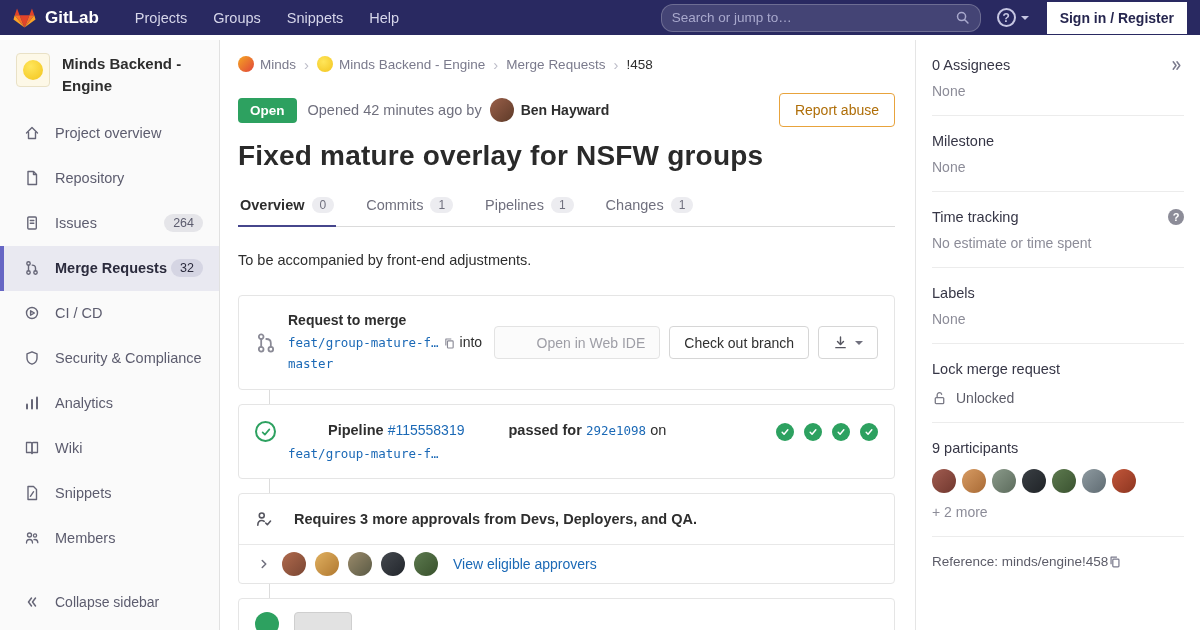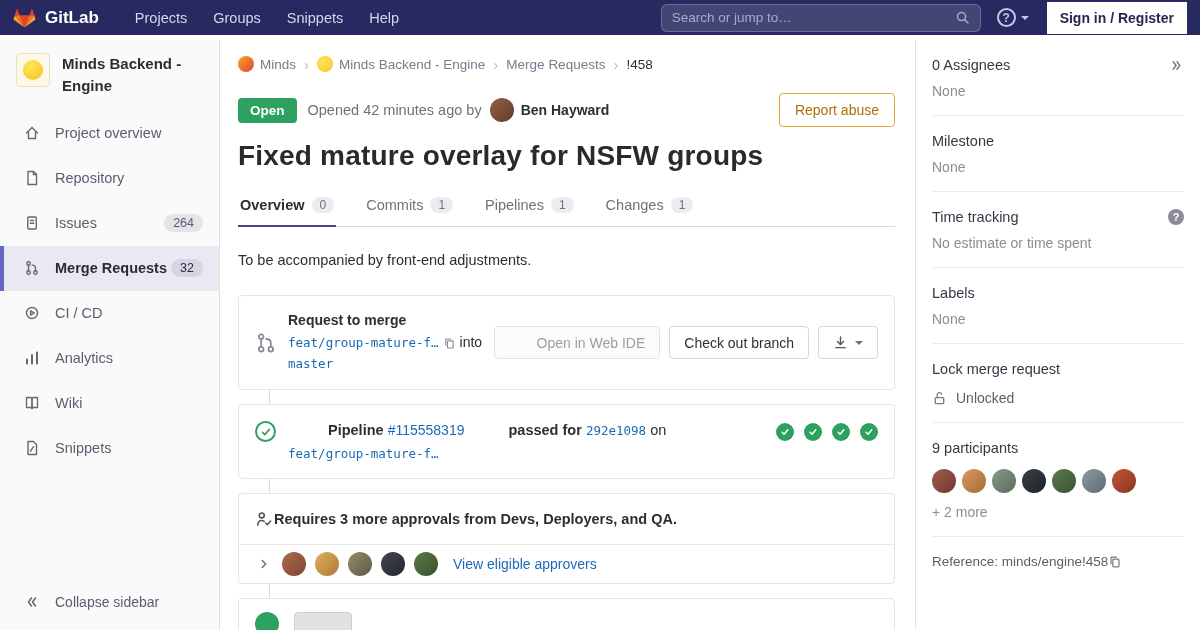--- a/index.html
+++ b/index.html
@@ -8,21 +8,21 @@
   a { text-decoration:none; color:inherit; }
   svg { display:block; }
 
   
   .navbar { position:absolute; top:0; left:0; right:0; height:35px; background:#292961; display:flex; align-items:center; padding:0 13px; z-index:30; }
   .brand { display:flex; align-items:center; gap:9px; margin-right:26px; cursor:pointer; }
   .brand-text { color:#fff; font-weight:700; font-size:17px; }
   .nav-links { display:flex; gap:6px; }
   .nav-links a { color:#d6d6ea; font-size:14.5px; padding:6px 10px; cursor:pointer; }
   .nav-spacer { flex:1; }
-  .search-box { width:320px; height:28px; background:rgba(255,255,255,0.13); border:1px solid rgba(255,255,255,0.22); border-radius:6px; display:flex; align-items:center; padding:0 10px; margin-right:16px; }
+  .search-box { width:320px; height:28px; background:rgba(255,255,255,0.13); border:1px solid rgba(255,255,255,0.22); border-radius:12px; display:flex; align-items:center; padding:0 10px; margin-right:16px; }
   .search-box input { flex:1; background:transparent; border:none; outline:none; color:#e9e9f6; font-size:13.5px; font-family:"Liberation Sans",sans-serif; }
   .search-box input::placeholder { color:#a9a9cd; }
   .help-menu { display:flex; align-items:center; gap:5px; margin-right:18px; cursor:pointer; }
   .q-circle { width:19px; height:19px; border:2px solid #c6c6e2; border-radius:50%; display:flex; align-items:center; justify-content:center; font-size:12px; font-weight:700; color:#c6c6e2; }
   .caret-down { width:0; height:0; border-left:4px solid transparent; border-right:4px solid transparent; border-top:4px solid #c6c6e2; }
   .signin-btn { background:#fff; color:#26264f; font-weight:700; font-size:14px; padding:8px 13px; border-radius:0; cursor:pointer; }
 
   
   .sidebar { position:absolute; top:40px; left:0; width:220px; bottom:0; background:#fafafa; border-right:1px solid #e1e1e1; z-index:20; }
   .project-row { display:flex; gap:12px; padding:13px 16px 10px; align-items:flex-start; cursor:pointer; }
@@ -96,21 +96,21 @@
   .btn .caret-g { width:0; height:0; border-left:4px solid transparent; border-right:4px solid transparent; border-top:4px solid #70707e; }
   .btn .sicon { width:15px; height:15px; color:#55555f; }
 
   .pipe-card { display:flex; align-items:flex-start; padding:14px 16px; }
   .status-circle { width:21px; height:21px; border-radius:50%; border:2px solid #2da160; color:#2da160; display:flex; align-items:center; justify-content:center; flex:none; margin-top:2px; }
   .pipe-text { margin-left:12px; font-size:14.5px; line-height:1.55; }
   .pipe-dark { font-weight:700;margin-left:40px; }
   .stages { margin-left:auto; display:flex; gap:10px; align-items:center; padding-top:4px; }
   .stage-dot { width:18px; height:18px; border-radius:50%; background:#2da160; color:#fff; display:flex; align-items:center; justify-content:center; cursor:pointer; }
 
-  .approval-head { display:flex; align-items:center; gap:1px; padding:16px; font-weight:700; font-size:14.5px; color:#2e2e2e; }
+  .approval-head { display:flex; align-items:center; gap:21px; padding:16px; font-weight:700; font-size:14.5px; color:#2e2e2e; }
   .approval-head .sicon { color:#55555f; flex:none; }
   .approval-foot { border-top:1px solid #e8e8e8; display:flex; align-items:center; gap:9px; padding:7px 16px; }
   .chev-btn { color:#70707e; cursor:pointer; padding:2px; }
   .blue-link { color:#1b69b6; font-size:14px; cursor:pointer; margin-left:6px; }
 
   .bottom-card { margin-top:0; display:flex; align-items:flex-start; gap:15px; padding:13px 16px; height:70px; }
   .green-dot { width:24px; height:24px; border-radius:50%; background:#2da160; flex:none; }
   .gray-btn { width:58px; height:34px; background:#e2e2e2; border:1px solid #cfcfcf; border-radius:4px; cursor:pointer; }
 
   
@@ -221,20 +221,28 @@
       <span class="sicon">
           <svg width="16" height="16" viewBox="0 0 16 16" fill="none" stroke="currentColor" stroke-width="1.4" stroke-linejoin="round">
             <circle cx="8" cy="8" r="5.5"></circle>
             <path d="M6.6 5.8 L10.4 8 6.6 10.2 Z"></path>
           </svg>
         </span>
       <span>CI / CD</span>
     </li>
     <li class="side-item">
       <span class="sicon">
+          <svg width="16" height="16" viewBox="0 0 16 16" fill="none" stroke="currentColor" stroke-width="1.4" stroke-linejoin="round">
+            <path d="M8 1.8 13 3.8 V8 C13 11.2 10.8 13.3 8 14.2 5.2 13.3 3 11.2 3 8 V3.8 Z"></path>
+          </svg>
+        </span>
+      <span>Security &amp; Compliance</span>
+    </li>
+    <li class="side-item">
+      <span class="sicon">
           <svg width="16" height="16" viewBox="0 0 16 16" fill="none" stroke="currentColor" stroke-width="2" stroke-linecap="round">
             <path d="M3 13.5 V9.5"></path>
             <path d="M8 13.5 V5"></path>
             <path d="M13 13.5 V2.5"></path>
           </svg>
         </span>
       <span>Analytics</span>
     </li>
     <li class="side-item">
       <span class="sicon">
@@ -246,20 +254,31 @@
       <span>Wiki</span>
     </li>
     <li class="side-item">
       <span class="sicon">
           <svg width="16" height="16" viewBox="0 0 16 16" fill="none" stroke="currentColor" stroke-width="1.4" stroke-linecap="round" stroke-linejoin="round">
             <path d="M4 1.5 H9.5 L12.5 4.5 V14.5 H4 Z"></path>
             <path d="M6.4 11.3 L9.6 6.7"></path>
           </svg>
         </span>
       <span>Snippets</span>
+    </li>
+    <li class="side-item">
+      <span class="sicon">
+          <svg width="16" height="16" viewBox="0 0 16 16" fill="none" stroke="currentColor" stroke-width="1.3" stroke-linecap="round">
+            <circle cx="5.5" cy="5" r="2"></circle>
+            <path d="M2.5 13 C2.5 10.8 4 9.5 5.5 9.5 C7 9.5 8.5 10.8 8.5 13"></path>
+            <circle cx="11" cy="5.5" r="1.6"></circle>
+            <path d="M10 9.7 C10.3 9.6 10.7 9.5 11 9.5 C12.5 9.5 13.8 10.8 13.8 12.7"></path>
+          </svg>
+        </span>
+      <span>Members</span>
     </li>
   </ul>
   <div class="collapse-row">
     <span class="sicon">
         <svg width="16" height="16" viewBox="0 0 16 16" fill="none" stroke="currentColor" stroke-width="1.5" stroke-linecap="round" stroke-linejoin="round">
           <path d="M7.5 4 4.5 8 7.5 12"></path>
           <path d="M11.5 4 8.5 8 11.5 12"></path>
         </svg>
       </span>
     <span>Collapse sidebar</span>

